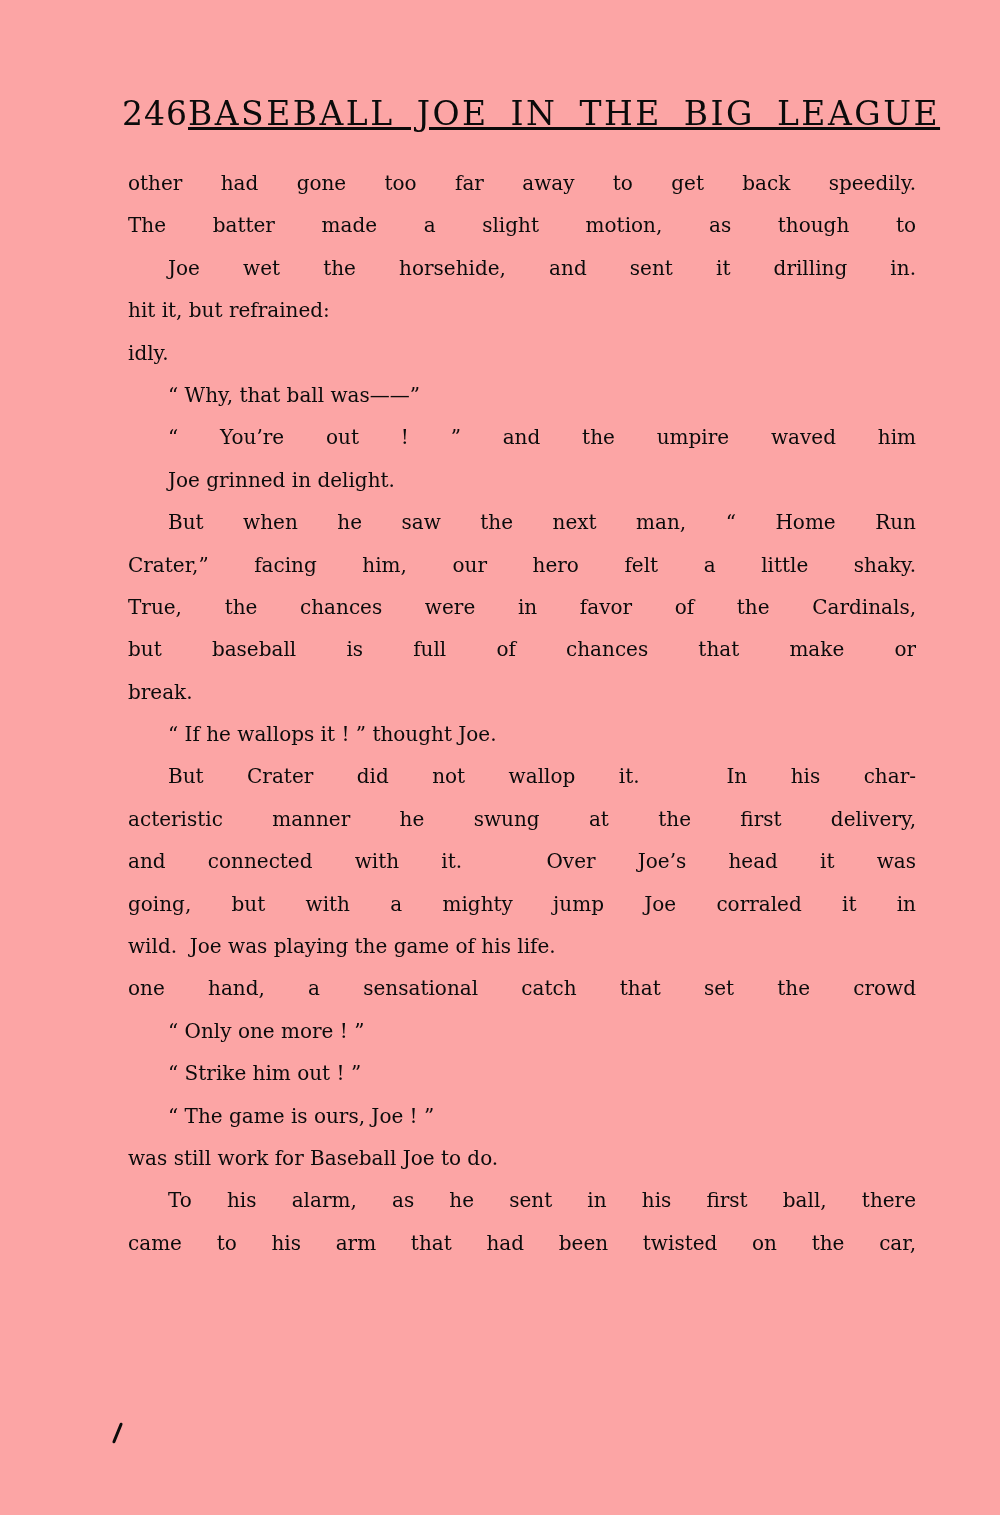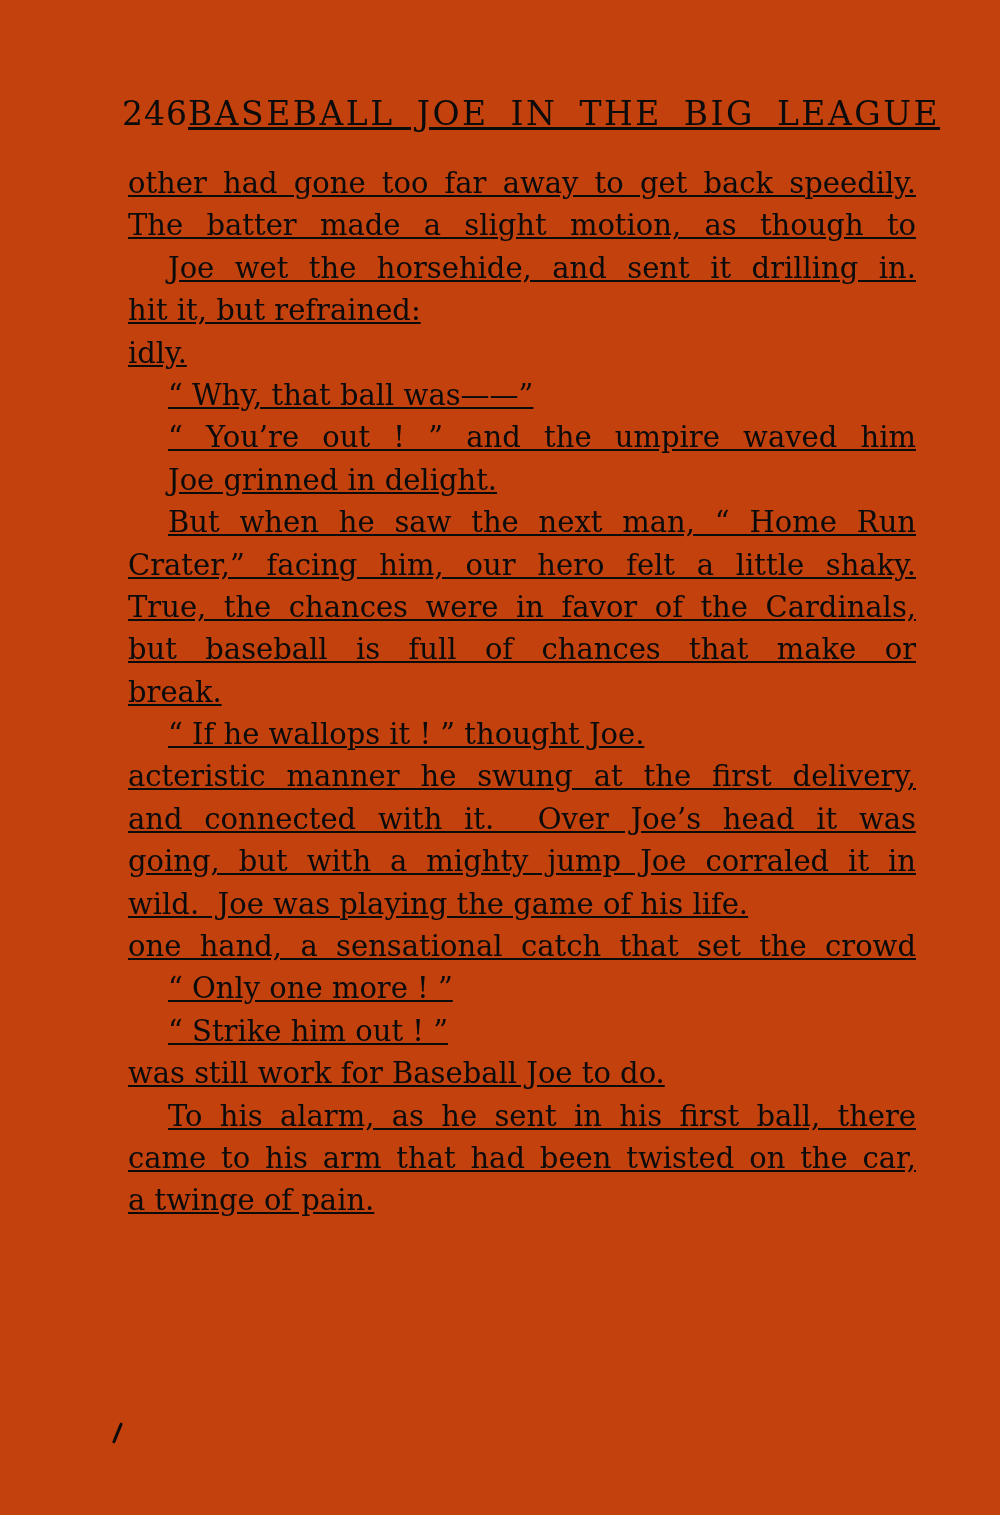--- a/index.html
+++ b/index.html
@@ -1,21 +1,21 @@
 <!DOCTYPE html>
 <html><head>
 <meta charset="utf-8">
 <style>
   html,body { margin:0; padding:0; background:#e8e8e8; }
   .page {
     position: relative;
     width: 1000px;
     height: 1515px;
     margin: 0 auto;
-    background: #c2410c;
+    background: #fca5a5;
     color: #0b0b0b;
     font-family: "DejaVu Serif", "Liberation Serif", serif;
     overflow: hidden;
   }
   .header {
     position: absolute;
     left: 122px;
     top: 94px;
     width: 800px;
     display: flex;
@@ -36,24 +36,23 @@
   }
   .body-text {
     position: absolute;
     left: 128px;
     top: 162px;
     width: 788px;
   }
   .line {
     height: 42.4px;
     line-height: 42.4px;
-    font-size: 29px;
+    font-size: 20px;
     overflow: hidden;
     white-space: normal;
-    text-decoration: underline;
   }
   .indent { text-indent: 40px; }
   .j { text-align: justify; }
   .j::after {
     content: "";
     display: inline-block;
     width: 100%;
     height: 0;
     vertical-align: top;
   }
@@ -86,28 +85,29 @@
     <div class="line">idly.</div>
     <div class="line indent">“ Why, that ball was——”</div>
     <div class="line j indent">“ You’re out ! ” and the umpire waved him</div>
     <div class="line indent">Joe grinned in delight.</div>
     <div class="line j indent">But when he saw the next man, “ Home Run</div>
     <div class="line j">Crater,” facing him, our hero felt a little shaky.</div>
     <div class="line j">True, the chances were in favor of the Cardinals,</div>
     <div class="line j">but baseball is full of chances that make or</div>
     <div class="line">break.</div>
     <div class="line indent">“ If he wallops it ! ” thought Joe.</div>
+    <div class="line j indent">But Crater did not wallop it.&nbsp; In his char-</div>
     <div class="line j">acteristic manner he swung at the first delivery,</div>
     <div class="line j">and connected with it.&nbsp; Over Joe’s head it was</div>
     <div class="line j">going, but with a mighty jump Joe corraled it in</div>
     <div class="line">wild.&nbsp; Joe was playing the game of his life.</div>
     <div class="line j">one hand, a sensational catch that set the crowd</div>
     <div class="line indent">“ Only one more ! ”</div>
     <div class="line indent">“ Strike him out ! ”</div>
+    <div class="line indent">“ The game is ours, Joe ! ”</div>
     <div class="line">was still work for Baseball Joe to do.</div>
     <div class="line j indent">To his alarm, as he sent in his first ball, there</div>
     <div class="line j">came to his arm that had been twisted on the car,</div>
-    <div class="line">a twinge of pain.</div>
   </div>
 
   <div class="stray-mark"></div>
 
 </div>
 
 </body></html>

